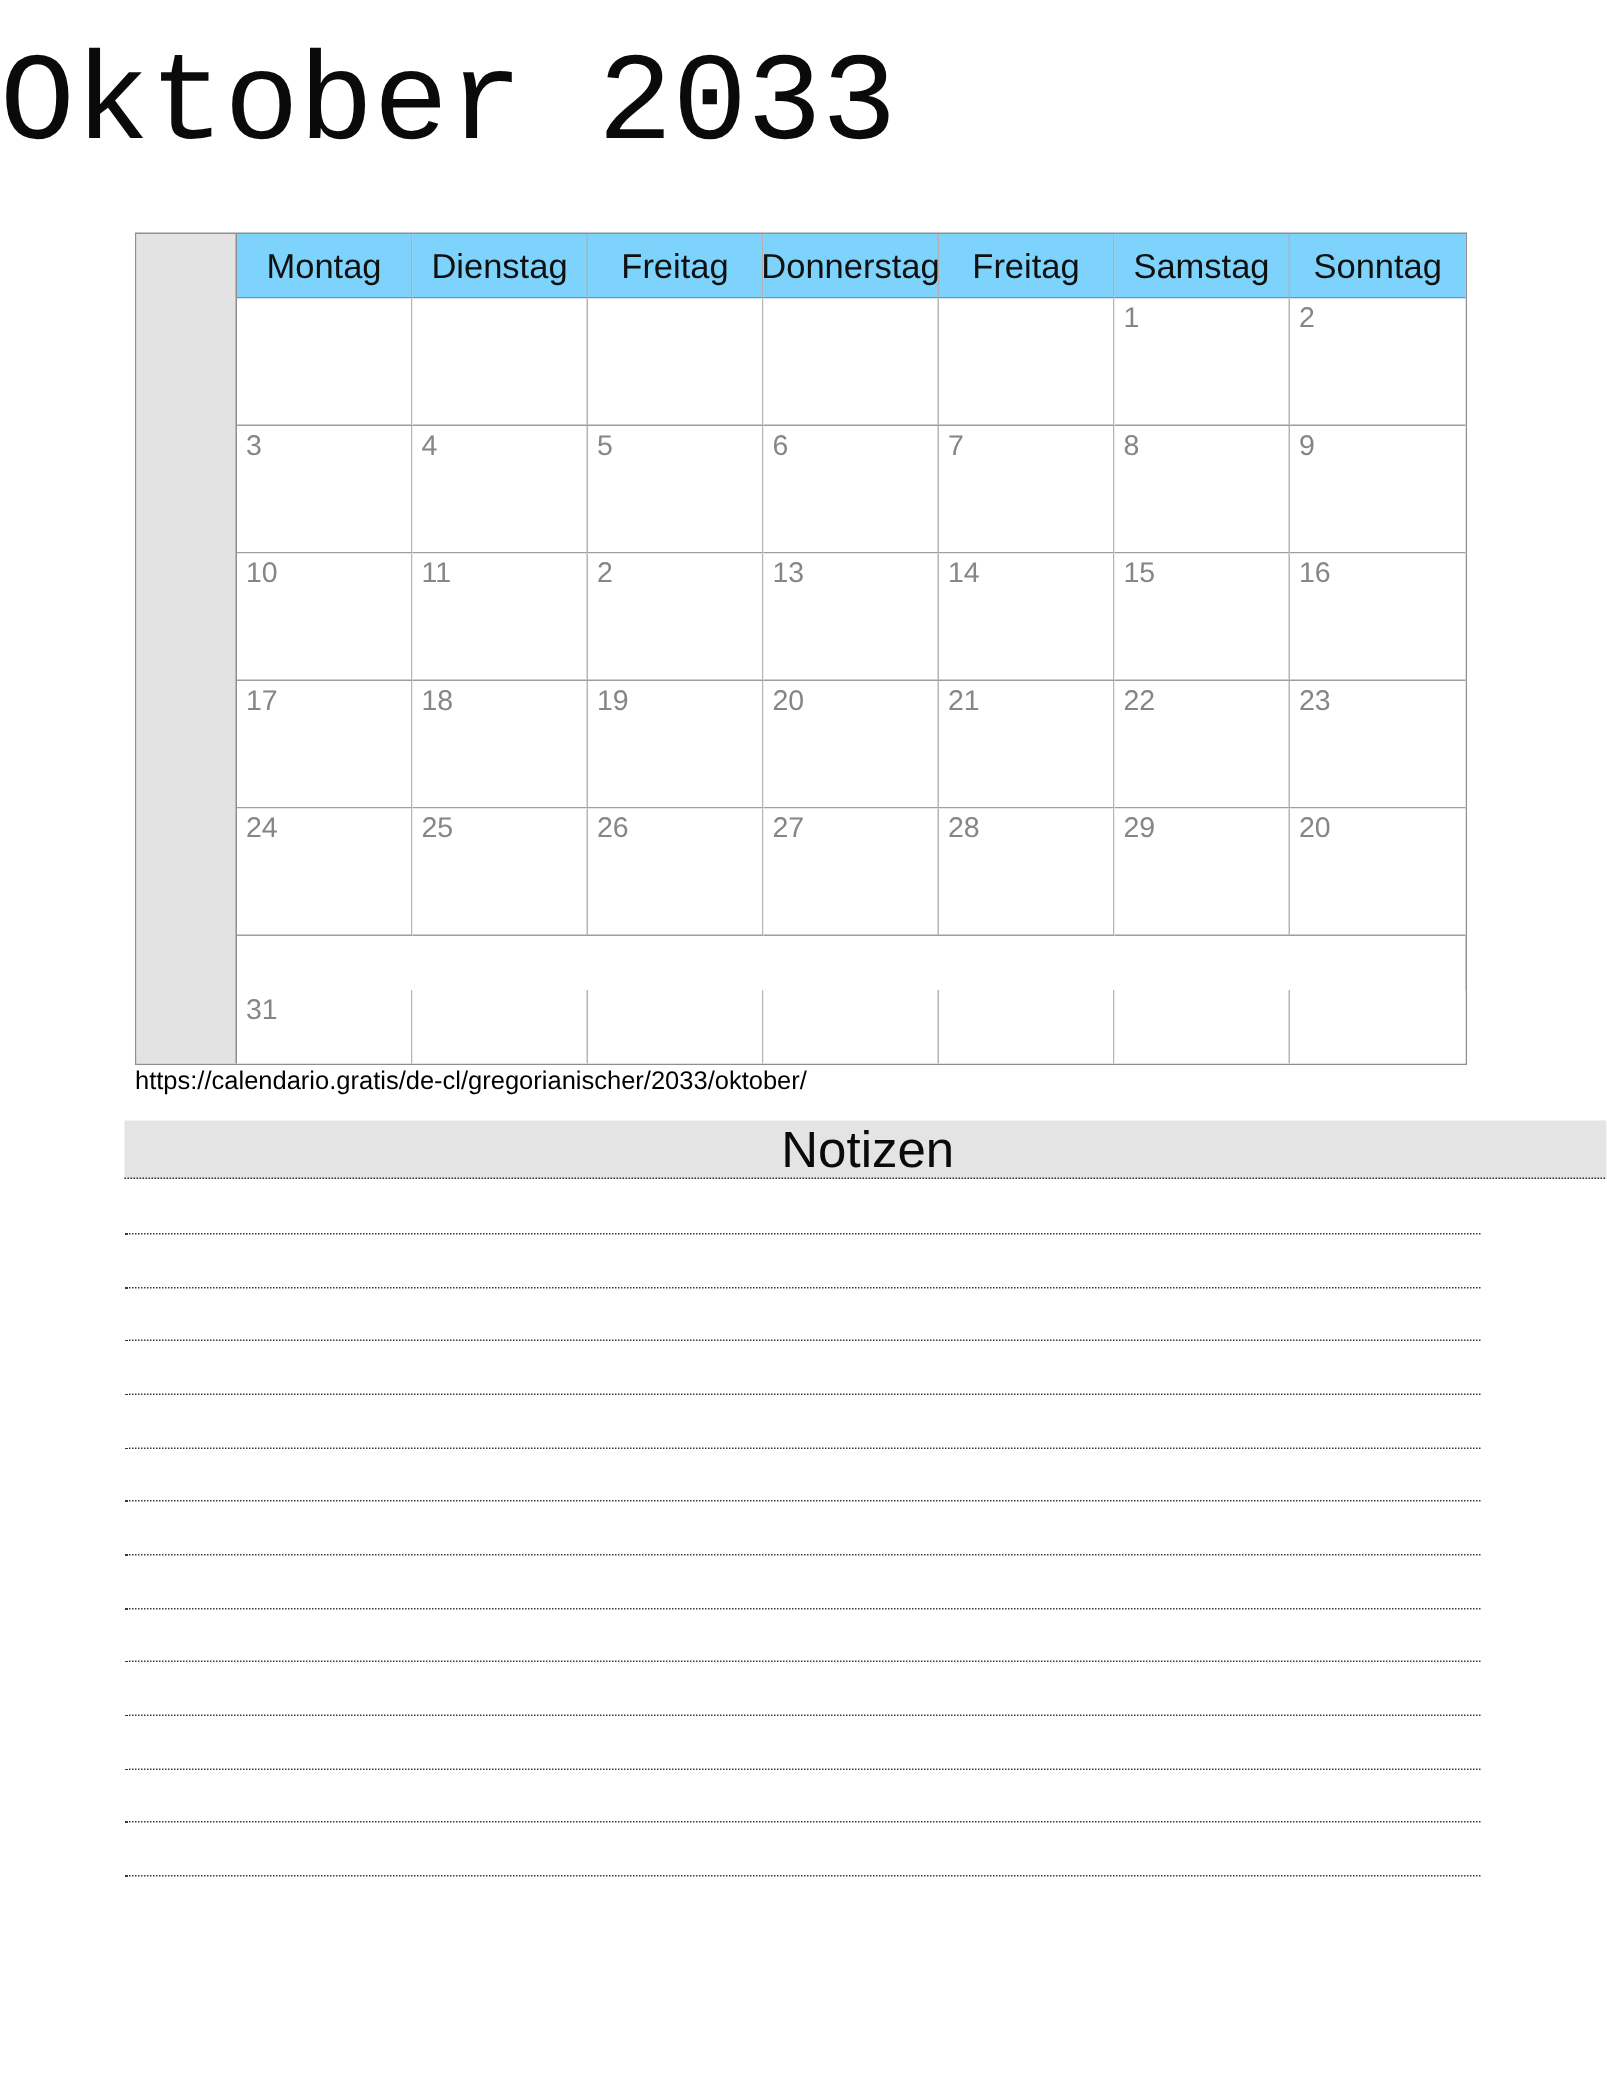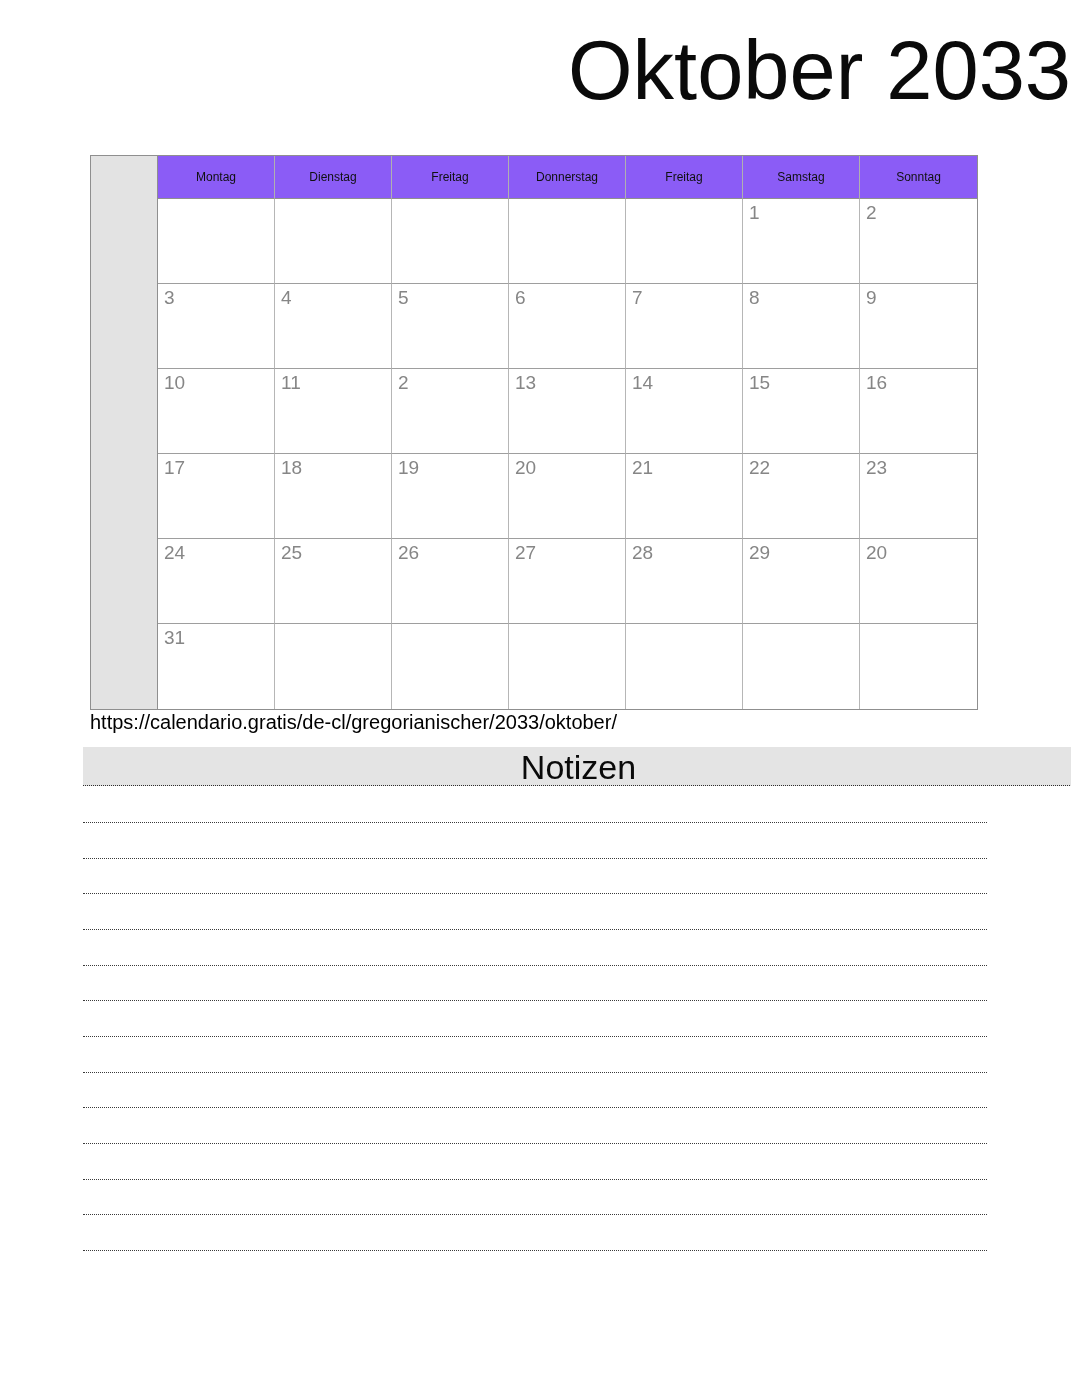--- a/index.html
+++ b/index.html
@@ -15,26 +15,27 @@
     background: #ffffff;
     overflow: hidden;
   }
 
   
   .title {
     position: absolute;
     top: 22px;
     left: 0;
     width: 1071px;
-    text-align: right;
+    text-align: left;
     font-size: 83px;
     line-height: 1.18;
     color: #0a0a0a;
     letter-spacing: 0px;
     white-space: nowrap;
+    font-family: Liberation Mono, monospace;
   }
 
   
   .cal {
     position: absolute;
     left: 90px;
     top: 155px;
     display: grid;
     grid-template-columns: 67px repeat(7, 117px);
     grid-template-rows: 43px repeat(6, 85px);
@@ -42,50 +43,50 @@
     box-sizing: content-box;
     background: #ffffff;
   }
   .cal .side {
     grid-column: 1;
     grid-row: 1 / span 7;
     background: #e3e3e3;
     border-right: 1px solid #8f8f8f;
   }
   .cal .hcell {
-    background: #8b5cf6;
+    background: #7dd3fc;
     border-right: 1px solid #b0b0b0;
     border-bottom: 1px solid #8f8f8f;
     display: flex;
     align-items: center;
     justify-content: center;
-    font-size: 12px;
+    font-size: 23px;
     color: #101010;
     box-sizing: border-box;
   }
   .cal .hcell.last { border-right: none; }
   .cal .dcell {
     background: #ffffff;
     border-right: 1px solid #b6b6b6;
     border-bottom: 1px solid #9e9e9e;
     box-sizing: border-box;
     font-size: 19px;
     line-height: 1.15;
     color: #868686;
     padding: 3px 0 0 6px;
   }
   .cal .dcell.lastcol { border-right: none; }
-  .cal .dcell.lastrow { border-bottom: none; }
+  .cal .dcell.lastrow { border-bottom: none; margin-top: 36px; }
 
   
   .url {
     position: absolute;
     left: 90px;
     top: 711px;
-    font-size: 20px;
+    font-size: 17px;
     color: #000000;
     white-space: nowrap;
   }
 
   
   .notes-header {
     position: absolute;
     left: 83px;
     top: 747px;
     width: 991px;

